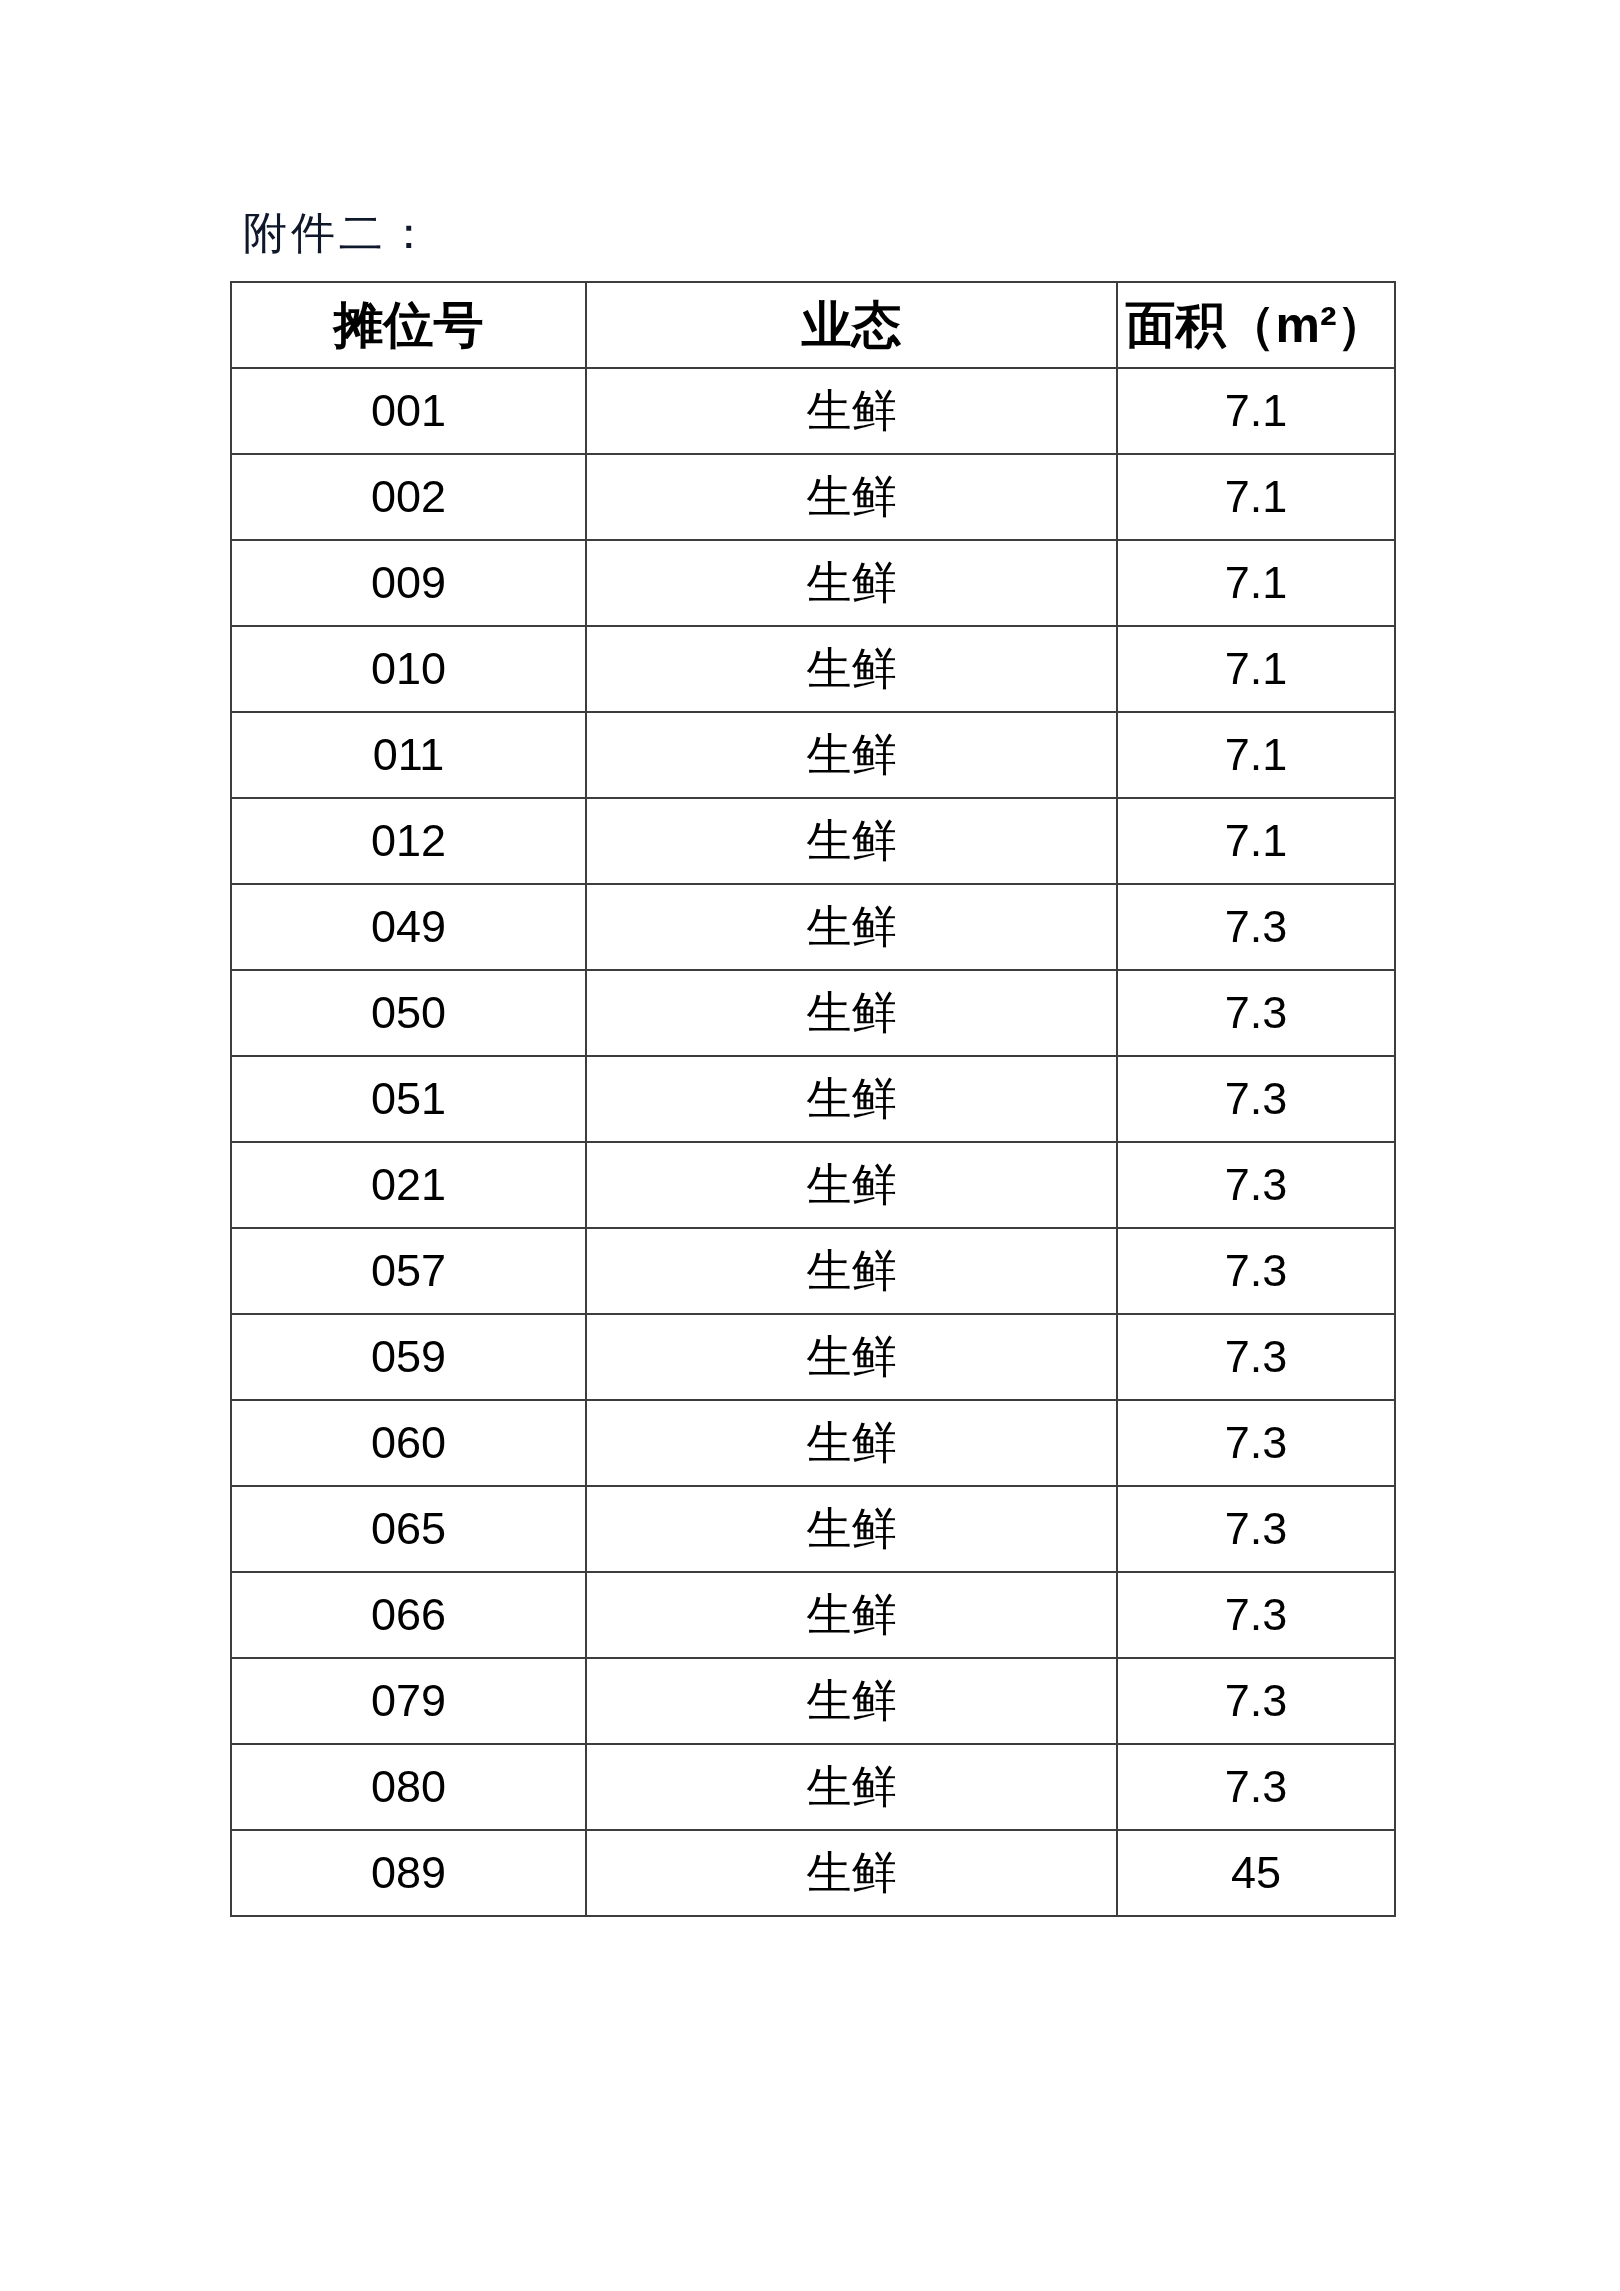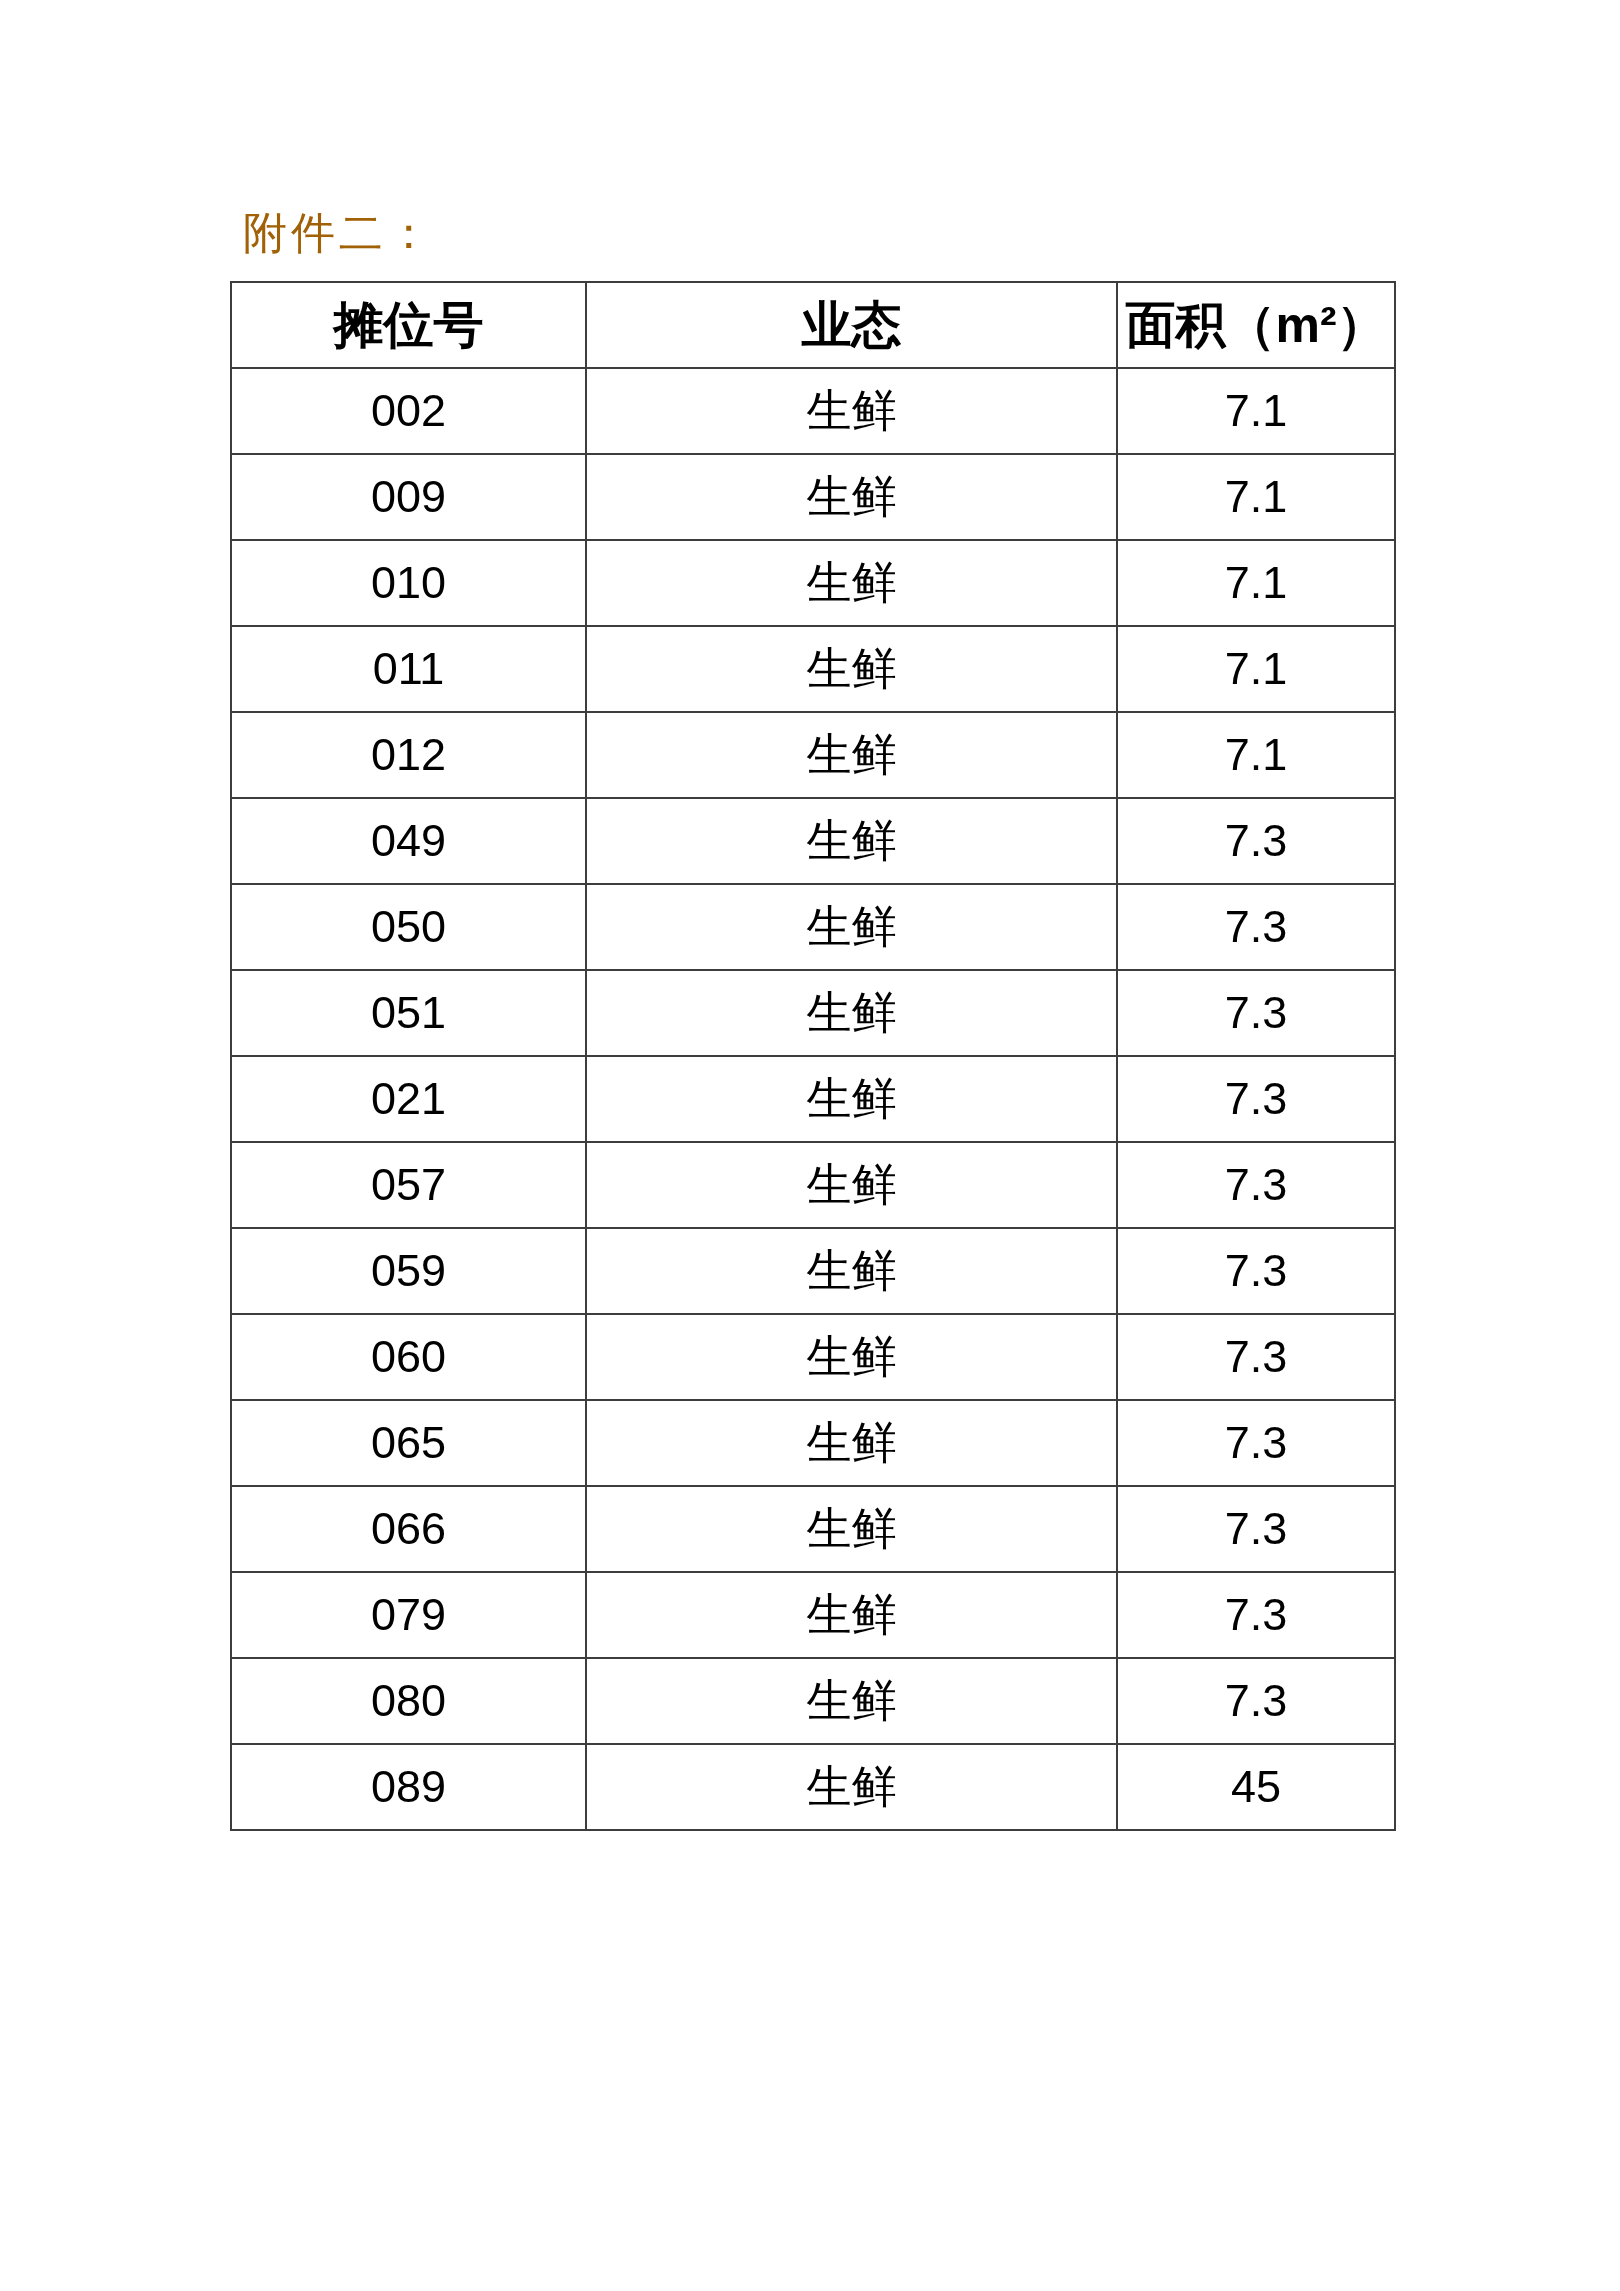--- a/index.html
+++ b/index.html
@@ -14,21 +14,21 @@
     position: relative;
     font-family: "Liberation Sans", sans-serif;
   }
   .attachment-label {
     position: absolute;
     left: 243px;
     top: 210px;
     font-size: 44px;
     line-height: 1.1;
     letter-spacing: 3.9px;
-    color: #a16207;
+    color: #0f172a;
     font-family: "Liberation Serif", "DejaVu Serif", serif;
   }
   table.stall-table {
     position: absolute;
     left: 230px;
     top: 281px;
     width: 1164px;
     border-collapse: collapse;
     table-layout: fixed;
     border: 2.9px solid #3d3d3d;
@@ -72,20 +72,25 @@
       <col class="col-area">
     </colgroup>
     <thead>
       <tr>
         <th>摊位号</th>
         <th>业态</th>
         <th>面积（m²）</th>
       </tr>
     </thead>
     <tbody>
+        <tr>
+          <td>001</td>
+          <td>生鲜</td>
+          <td>7.1</td>
+        </tr>
         <tr>
           <td>002</td>
           <td>生鲜</td>
           <td>7.1</td>
         </tr>
         <tr>
           <td>009</td>
           <td>生鲜</td>
           <td>7.1</td>
         </tr>

